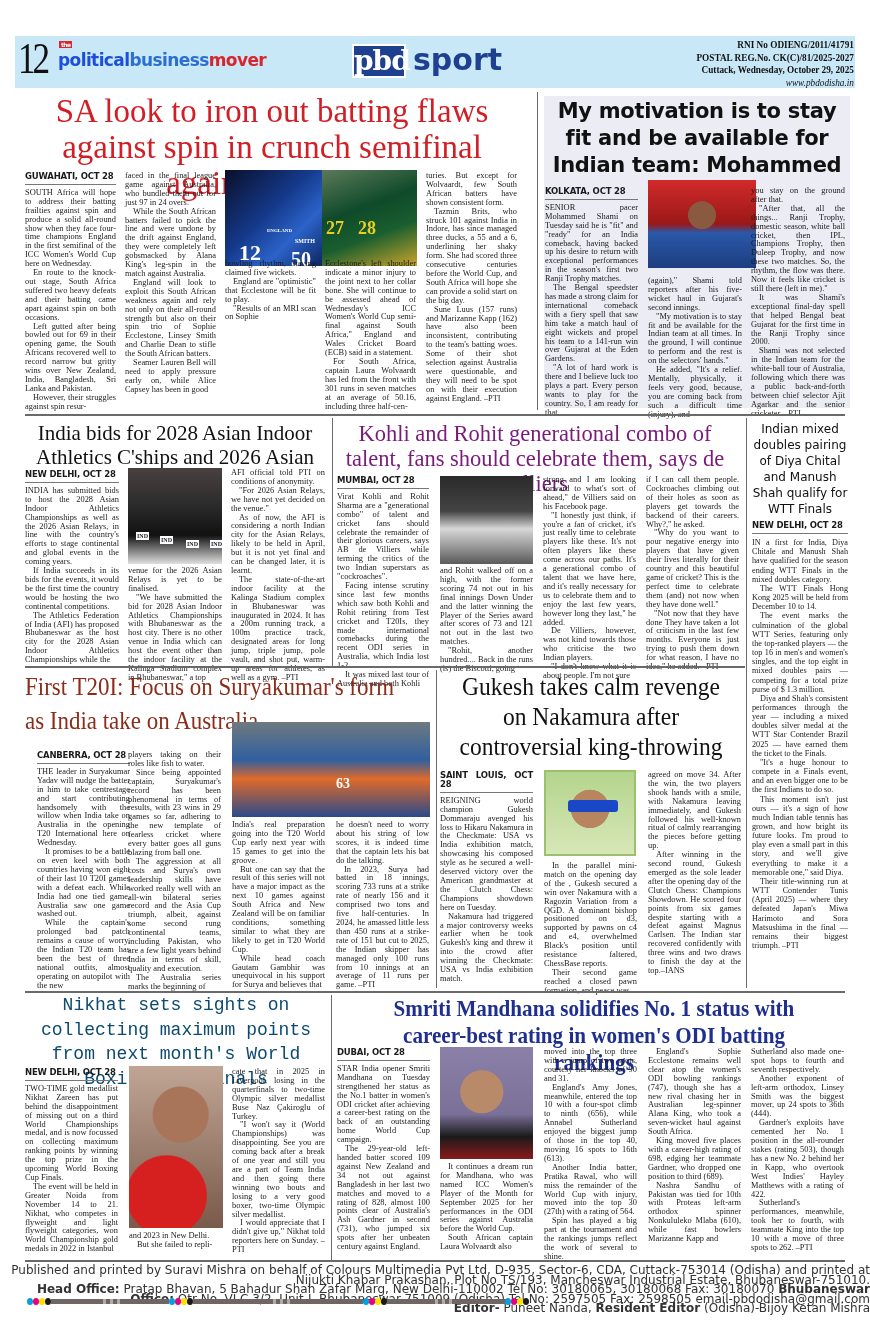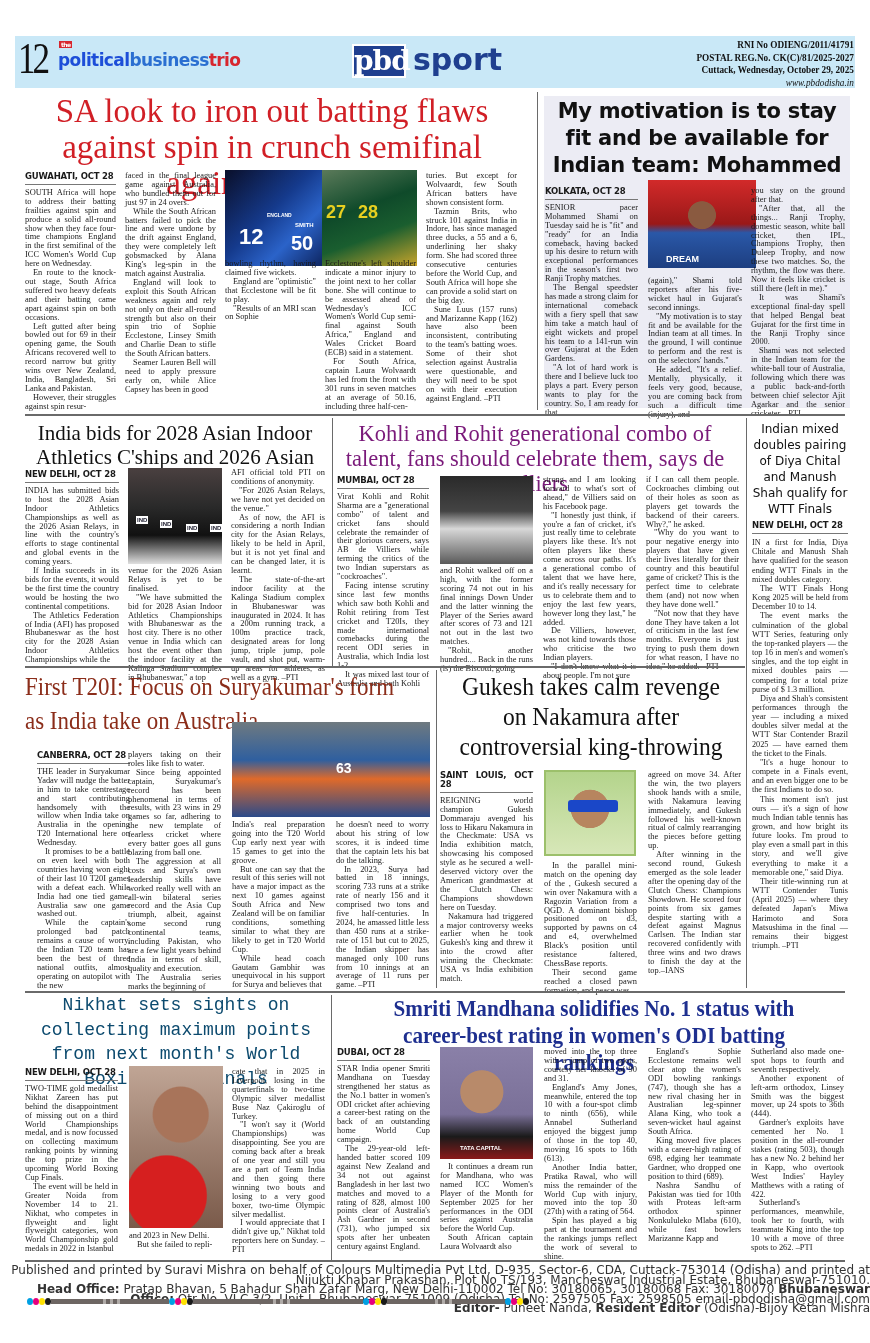--- a/index.html
+++ b/index.html
@@ -35,37 +35,37 @@
   .ph-eng { background: linear-gradient(135deg, #0a0f2a 0%, #153a8c 45%, #2b63c9 70%, #0e2560 100%); }
   .ph-sa { background: linear-gradient(160deg, #5b7a5a 0%, #0f4a2a 40%, #1a5e2f 65%, #c9a52b 100%); }
   .ph-shami { background: radial-gradient(circle at 50% 40%, #8a5a40 0 18%, transparent 19%), linear-gradient(180deg, #d22a2a 0%, #9a1818 50%, #2a58a8 60%, #1d3e80 100%); }
   .ph-ath { background: linear-gradient(180deg, #4a4040 0%, #2a2a2a 40%, #111 70%, #e0e0e0 100%); }
   .ph-abd { background: linear-gradient(180deg, #2a2a2a 0%, #444 40%, #d8d8d8 60%, #5a5a5a 100%); }
   .ph-ind { background: linear-gradient(180deg, #6f7a80 0%, #2f5f9f 40%, #e06a2a 60%, #2a4a8a 100%); }
   .ph-gukesh { background: radial-gradient(circle at 50% 45%, #b7855f 0 30%, transparent 31%), linear-gradient(180deg, #b4d48c 0%, #d7e7b8 100%); border: 2px solid #9cc06b; }
   .ph-nikhat { background: radial-gradient(circle at 55% 30%, #a8745a 0 22%, transparent 23%), radial-gradient(circle at 40% 80%, #d61f1f 0 28%, transparent 29%), linear-gradient(180deg, #c0a595 0%, #7a5a4a 100%); }
   .ph-smriti { background: radial-gradient(circle at 45% 40%, #b88a6a 0 25%, transparent 26%), linear-gradient(180deg, #8a80a8 0%, #7a7098 60%, #1a1a1a 80%, #8a1a1a 100%); }
 
-  .photo-label { position: absolute; color: #fff; font-family: Liberation Sans, sans-serif; font-weight: bold; }
+  .photo-label { position: absolute; color: #fff; font-family: Liberation Serif, serif; font-weight: bold; margin-top: 16px; }
 
   
   .footer { left: 0; top: 1290px; width: 870px; text-align: right; font-family: "DejaVu Sans", sans-serif; font-size: 12px; line-height: 9.5px; color: #333; }
   .footer b { font-weight: bold; }
   .regbar { left: 15px; top: 1318px; width: 840px; height: 8px; }
   .regbar .bar { position: absolute; top: 2px; height: 5px; background: #6d6663; }
   .regbar .dot { position: absolute; top: 1px; width: 6px; height: 7px; border-radius: 50%; }
   .regbar .tick { position: absolute; top: 2px; width: 3px; height: 5px; background: #b0aba8; }
 </style>
 </head>
 <body>
 
 <div class="abs masthead"></div>
 <div class="abs page-num">12</div>
 <div class="abs brand">
-  <span class="the">the</span><span class="b1">political</span><span class="b2">business</span><span class="b3">trio</span>
+  <span class="the">the</span><span class="b1">political</span><span class="b2">business</span><span class="b3">mover</span>
 </div>
 <div class="abs pbd-logo">pbd</div>
 <div class="abs sport">sport</div>
 <div class="abs meta">
   <div>RNI No ODIENG/2011/41791</div>
   <div>POSTAL REG.No. CK(C)/81/2025-2027</div>
   <div>Cuttack, Wednesday, October 29, 2025</div>
   <div class="site">www.pbdodisha.in</div>
 </div>
 

